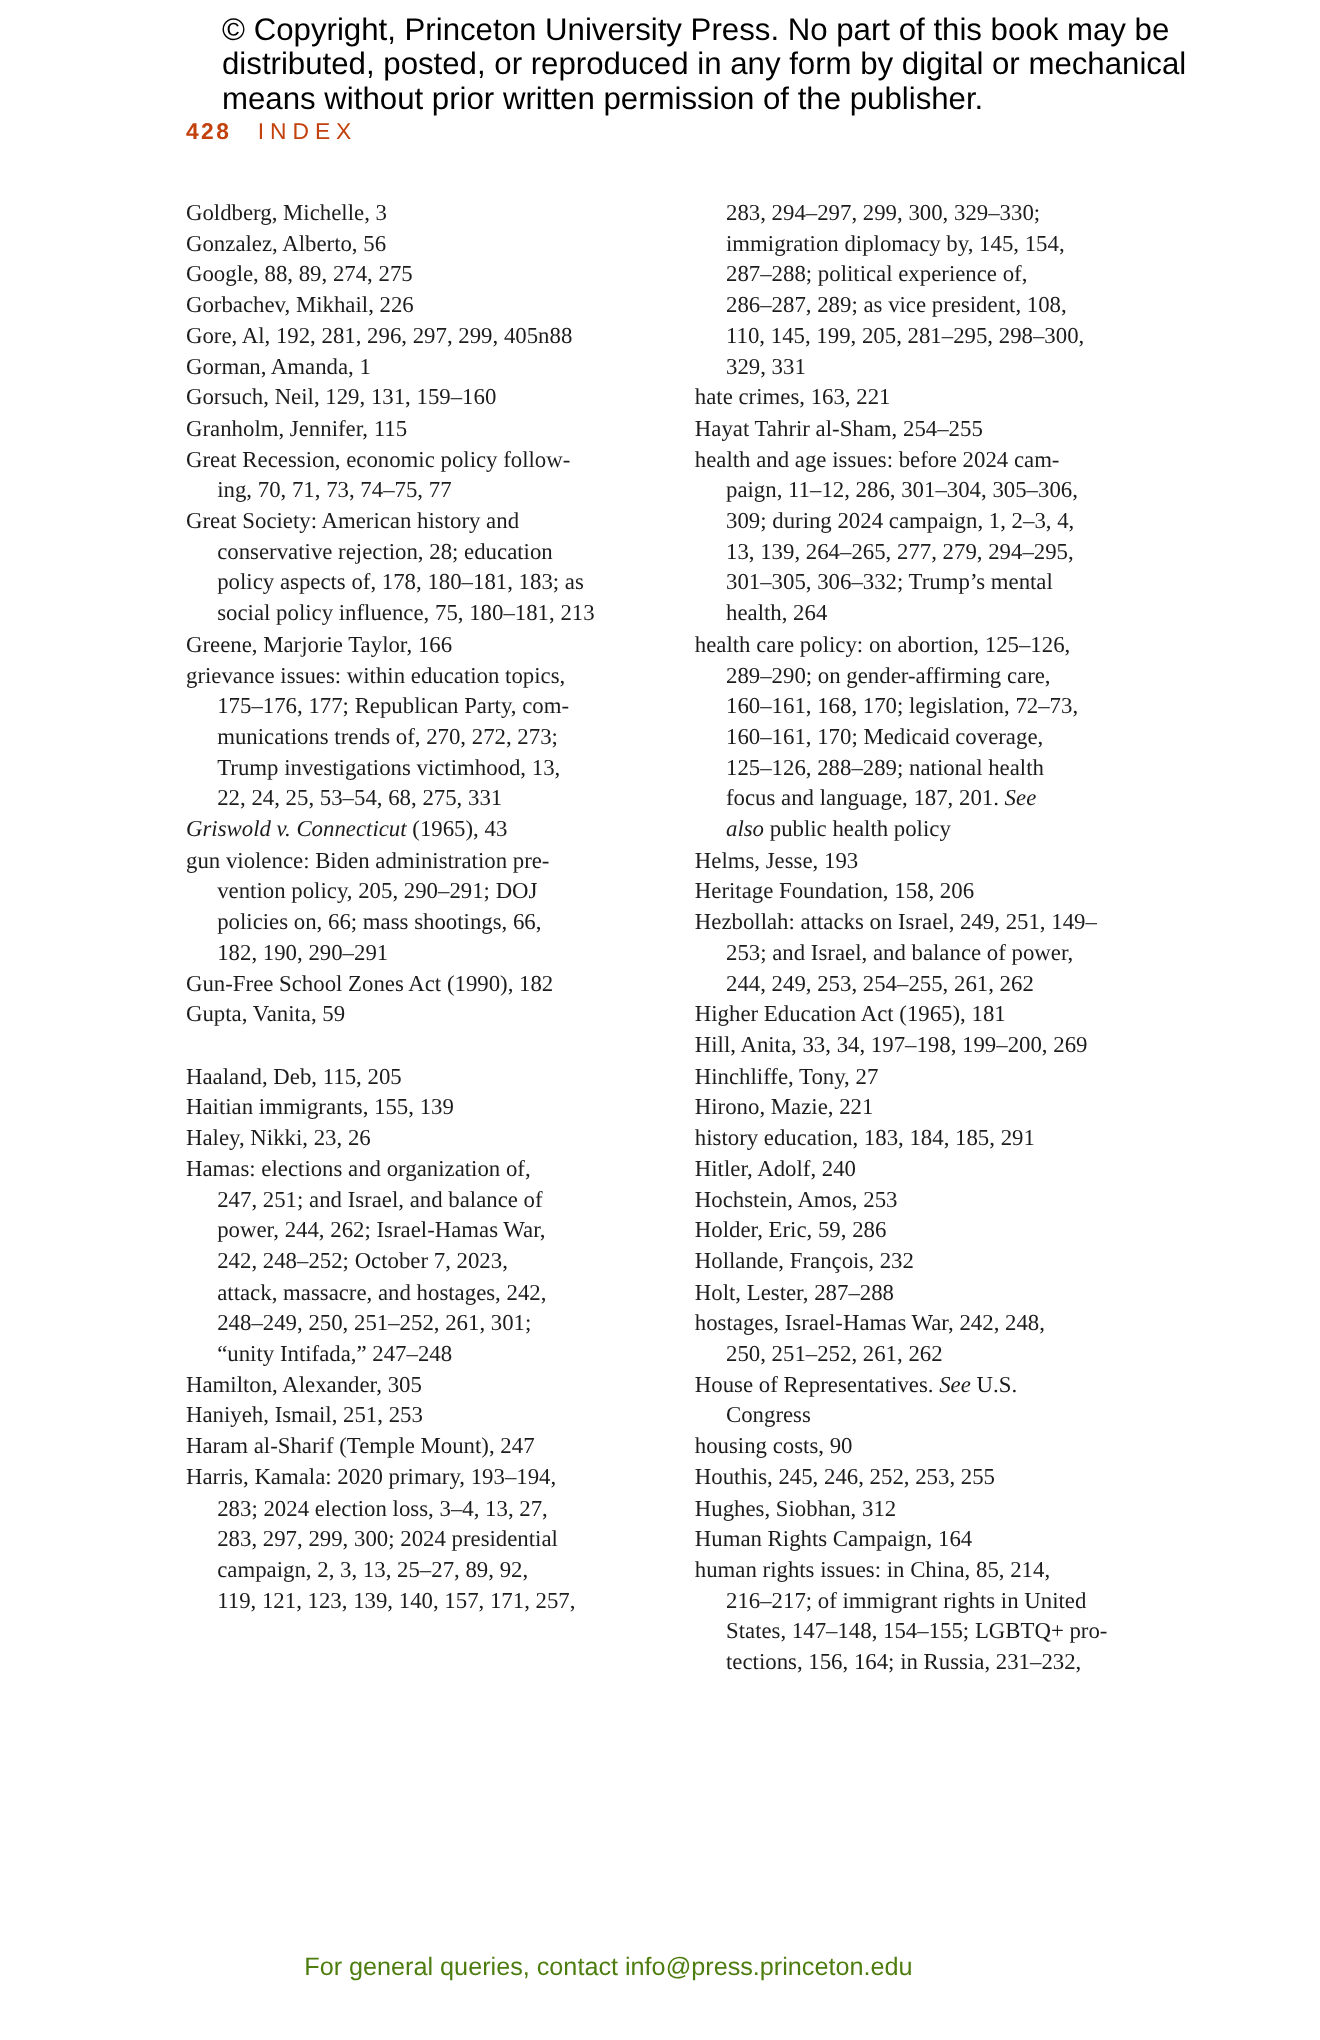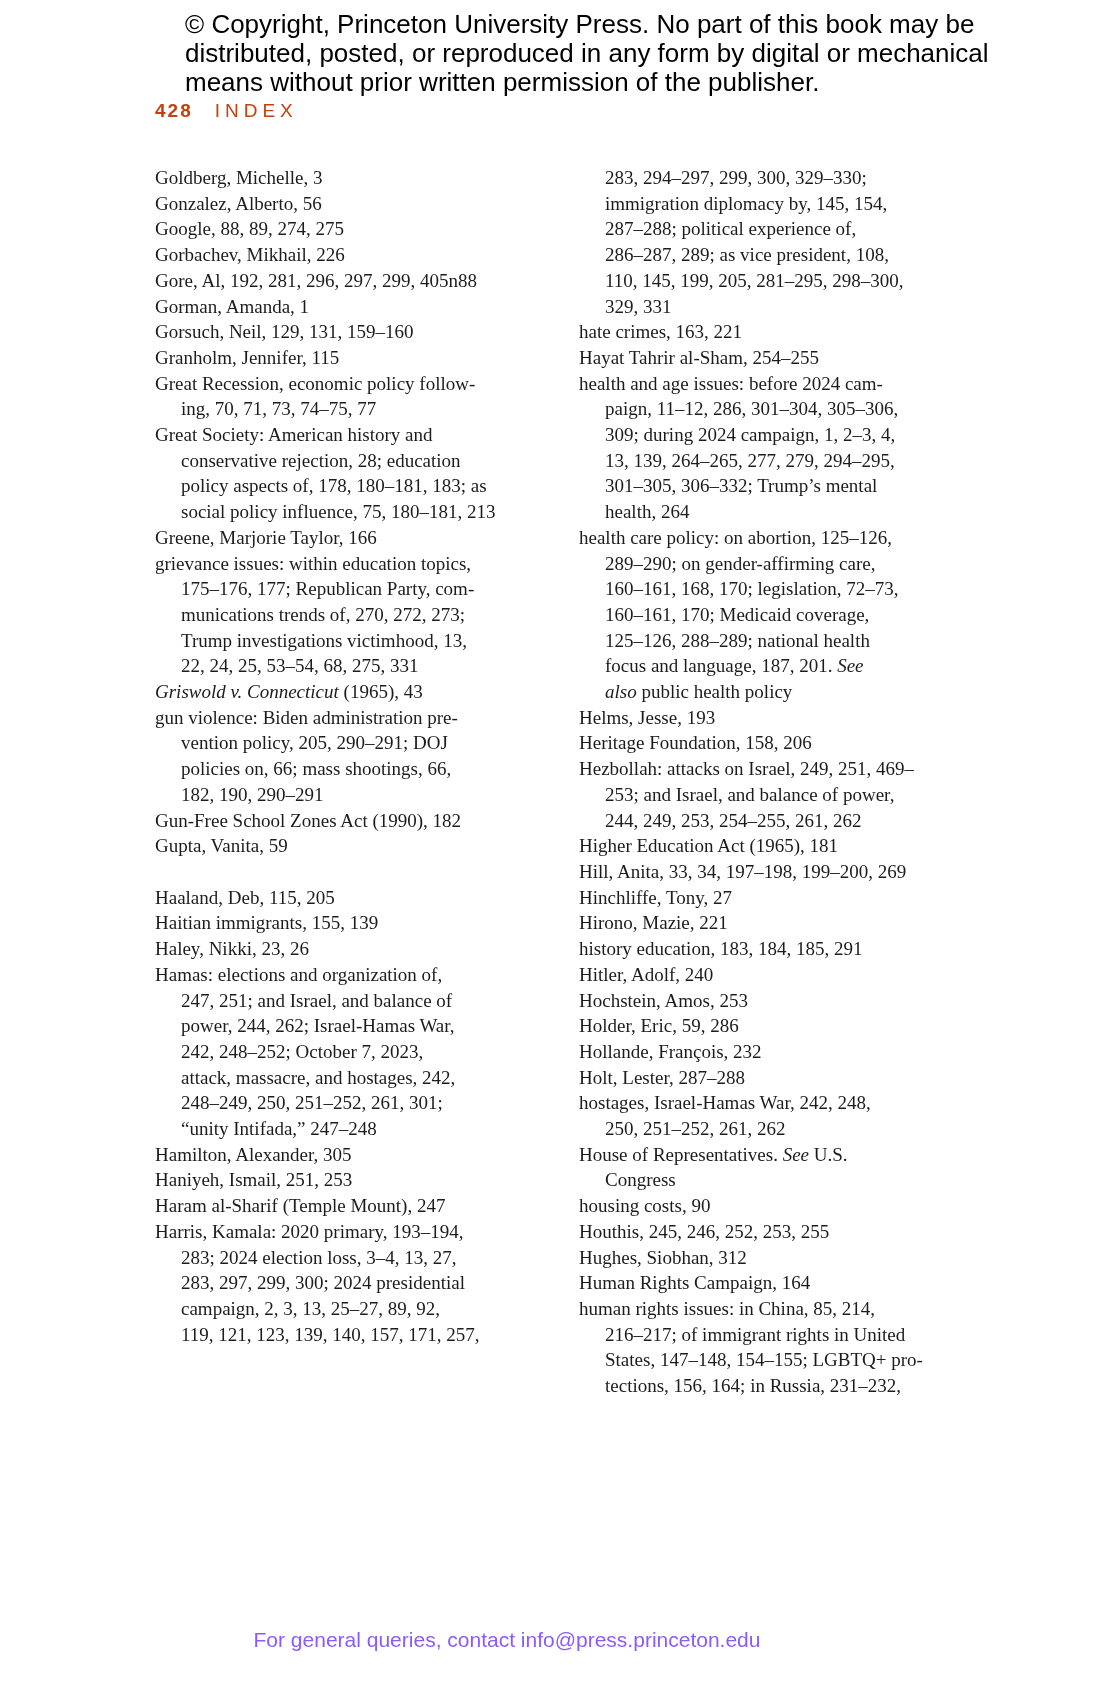--- a/index.html
+++ b/index.html
@@ -46,21 +46,21 @@
   .col-right { left: 545px; width: 380px; margin-left: 34px; }
   .line { white-space: nowrap; }
   .line.ind { padding-left: 26px; }
   .footer {
     position: absolute;
     left: 0; top: 1628px;
     width: 1014px;
     text-align: center;
     font-family: "Liberation Sans", sans-serif;
     font-size: 21px;
-    color: #8b5cf6;
+    color: #4d7c0f;
   }
 </style>
 </head>
 <body>
 
 <div class="copyright">
   <div>© Copyright, Princeton University Press. No part of this book may be</div>
   <div>distributed, posted, or reproduced in any form by digital or mechanical</div>
   <div>means without prior written permission of the publisher.</div>
 </div>
@@ -134,21 +134,21 @@
     <div class="line ind">health, 264</div>
     <div class="line">health care policy: on abortion, 125–126,</div>
     <div class="line ind">289–290; on gender-affirming care,</div>
     <div class="line ind">160–161, 168, 170; legislation, 72–73,</div>
     <div class="line ind">160–161, 170; Medicaid coverage,</div>
     <div class="line ind">125–126, 288–289; national health</div>
     <div class="line ind">focus and language, 187, 201. <i>See</i></div>
     <div class="line ind"><i>also</i> public health policy</div>
     <div class="line">Helms, Jesse, 193</div>
     <div class="line">Heritage Foundation, 158, 206</div>
-    <div class="line">Hezbollah: attacks on Israel, 249, 251, 469–</div>
+    <div class="line">Hezbollah: attacks on Israel, 249, 251, 149–</div>
     <div class="line ind">253; and Israel, and balance of power,</div>
     <div class="line ind">244, 249, 253, 254–255, 261, 262</div>
     <div class="line">Higher Education Act (1965), 181</div>
     <div class="line">Hill, Anita, 33, 34, 197–198, 199–200, 269</div>
     <div class="line">Hinchliffe, Tony, 27</div>
     <div class="line">Hirono, Mazie, 221</div>
     <div class="line">history education, 183, 184, 185, 291</div>
     <div class="line">Hitler, Adolf, 240</div>
     <div class="line">Hochstein, Amos, 253</div>
     <div class="line">Holder, Eric, 59, 286</div>

